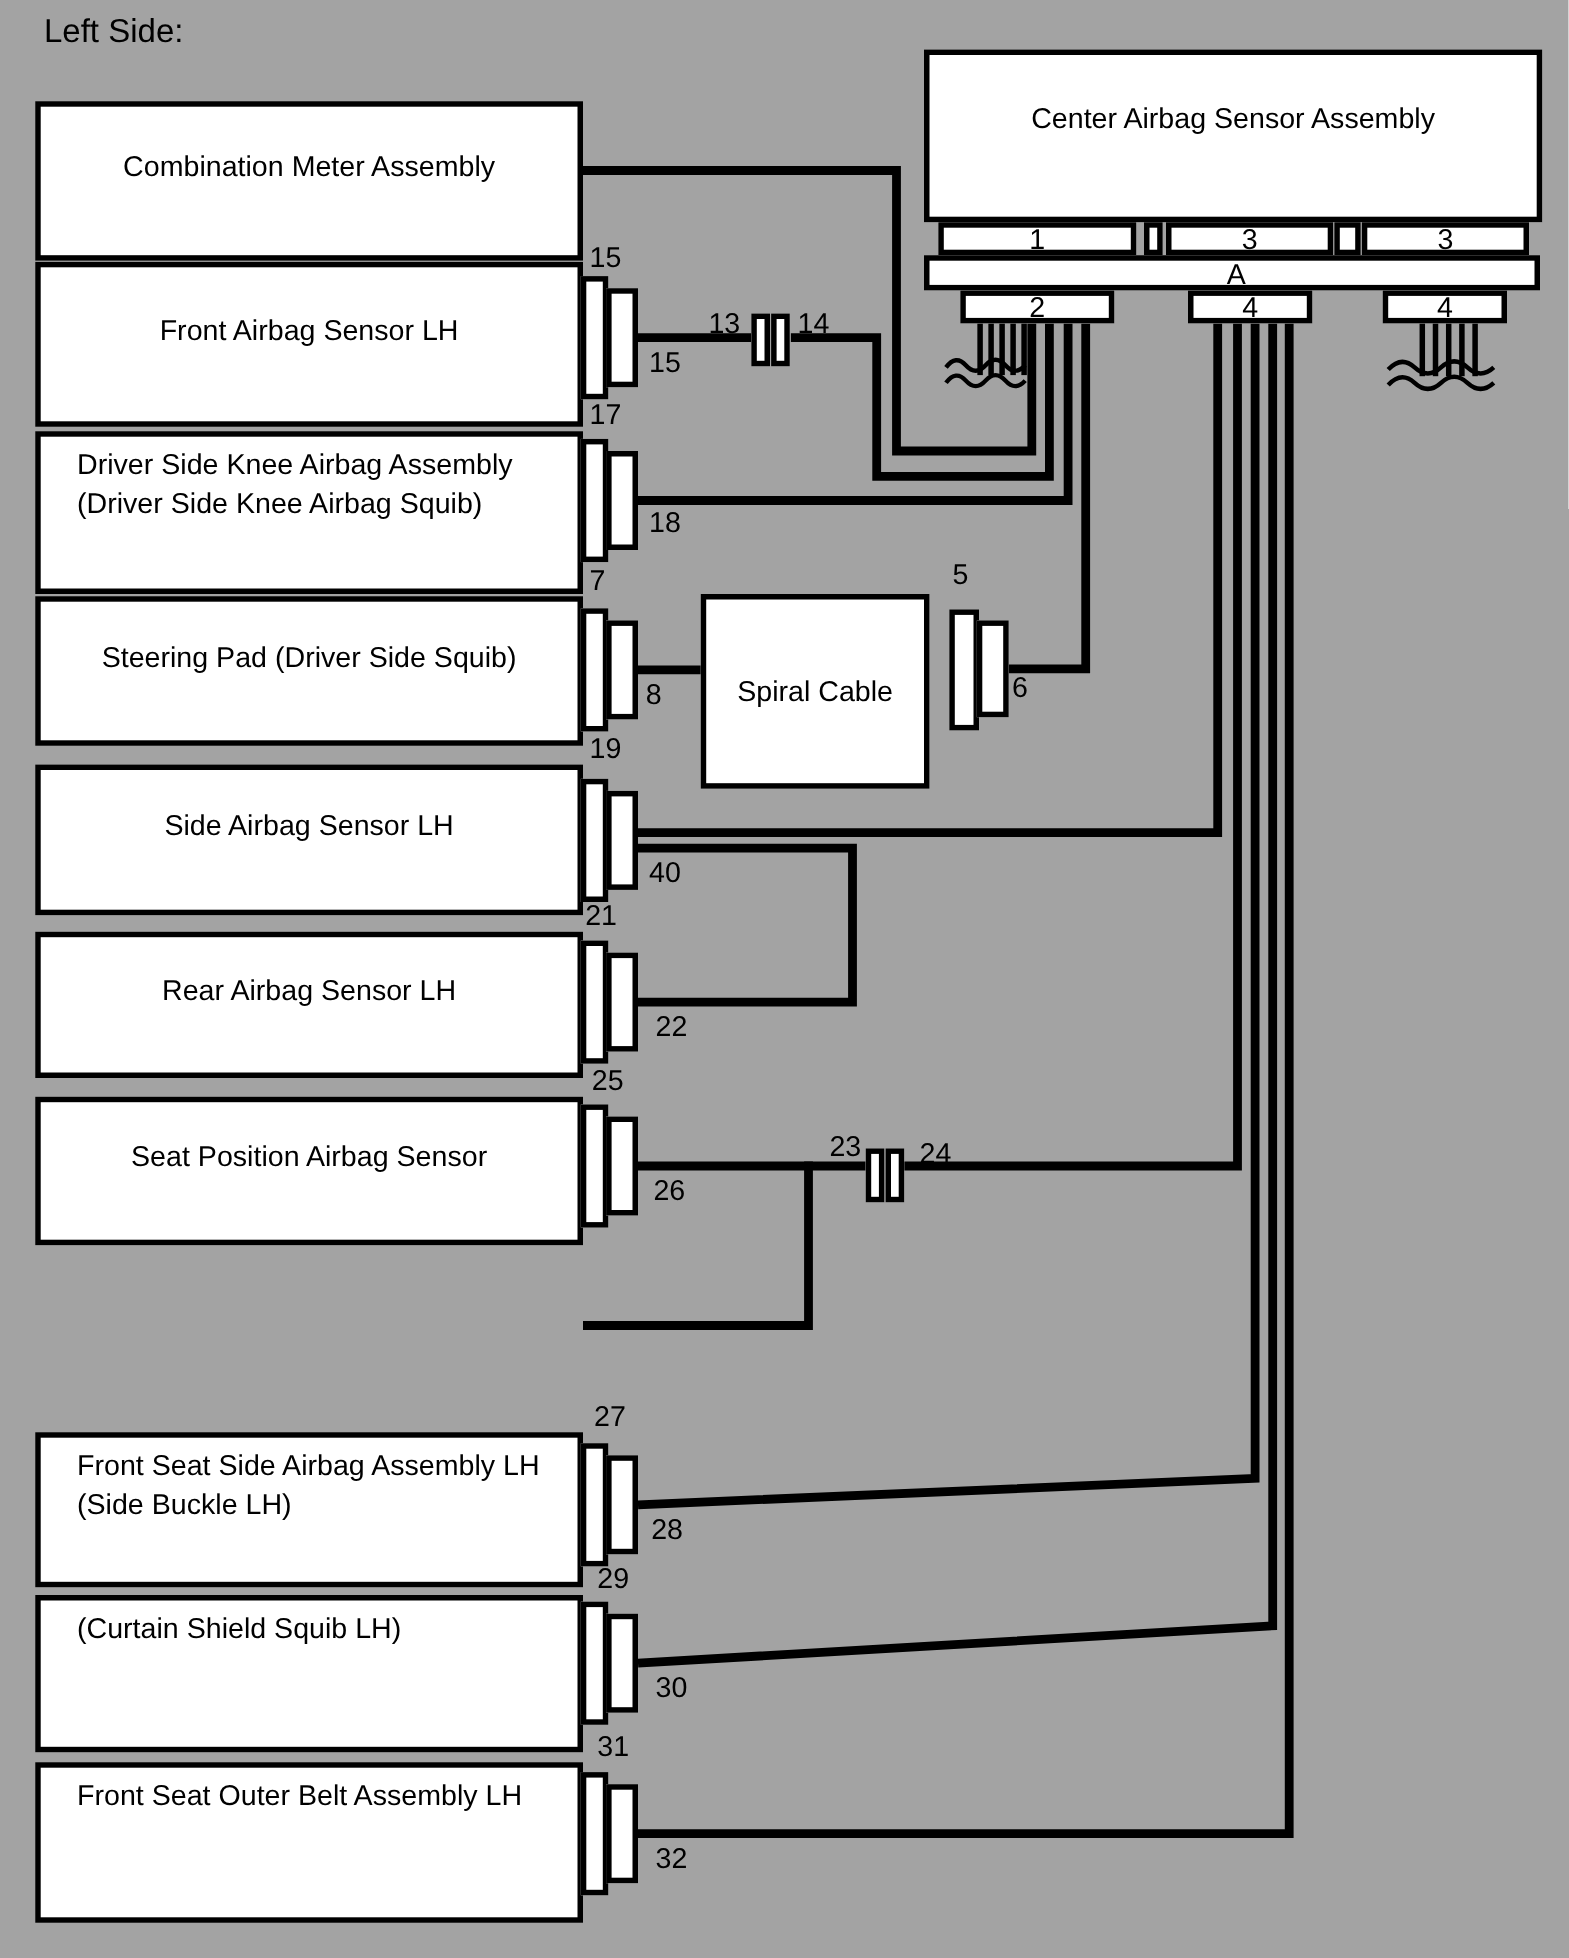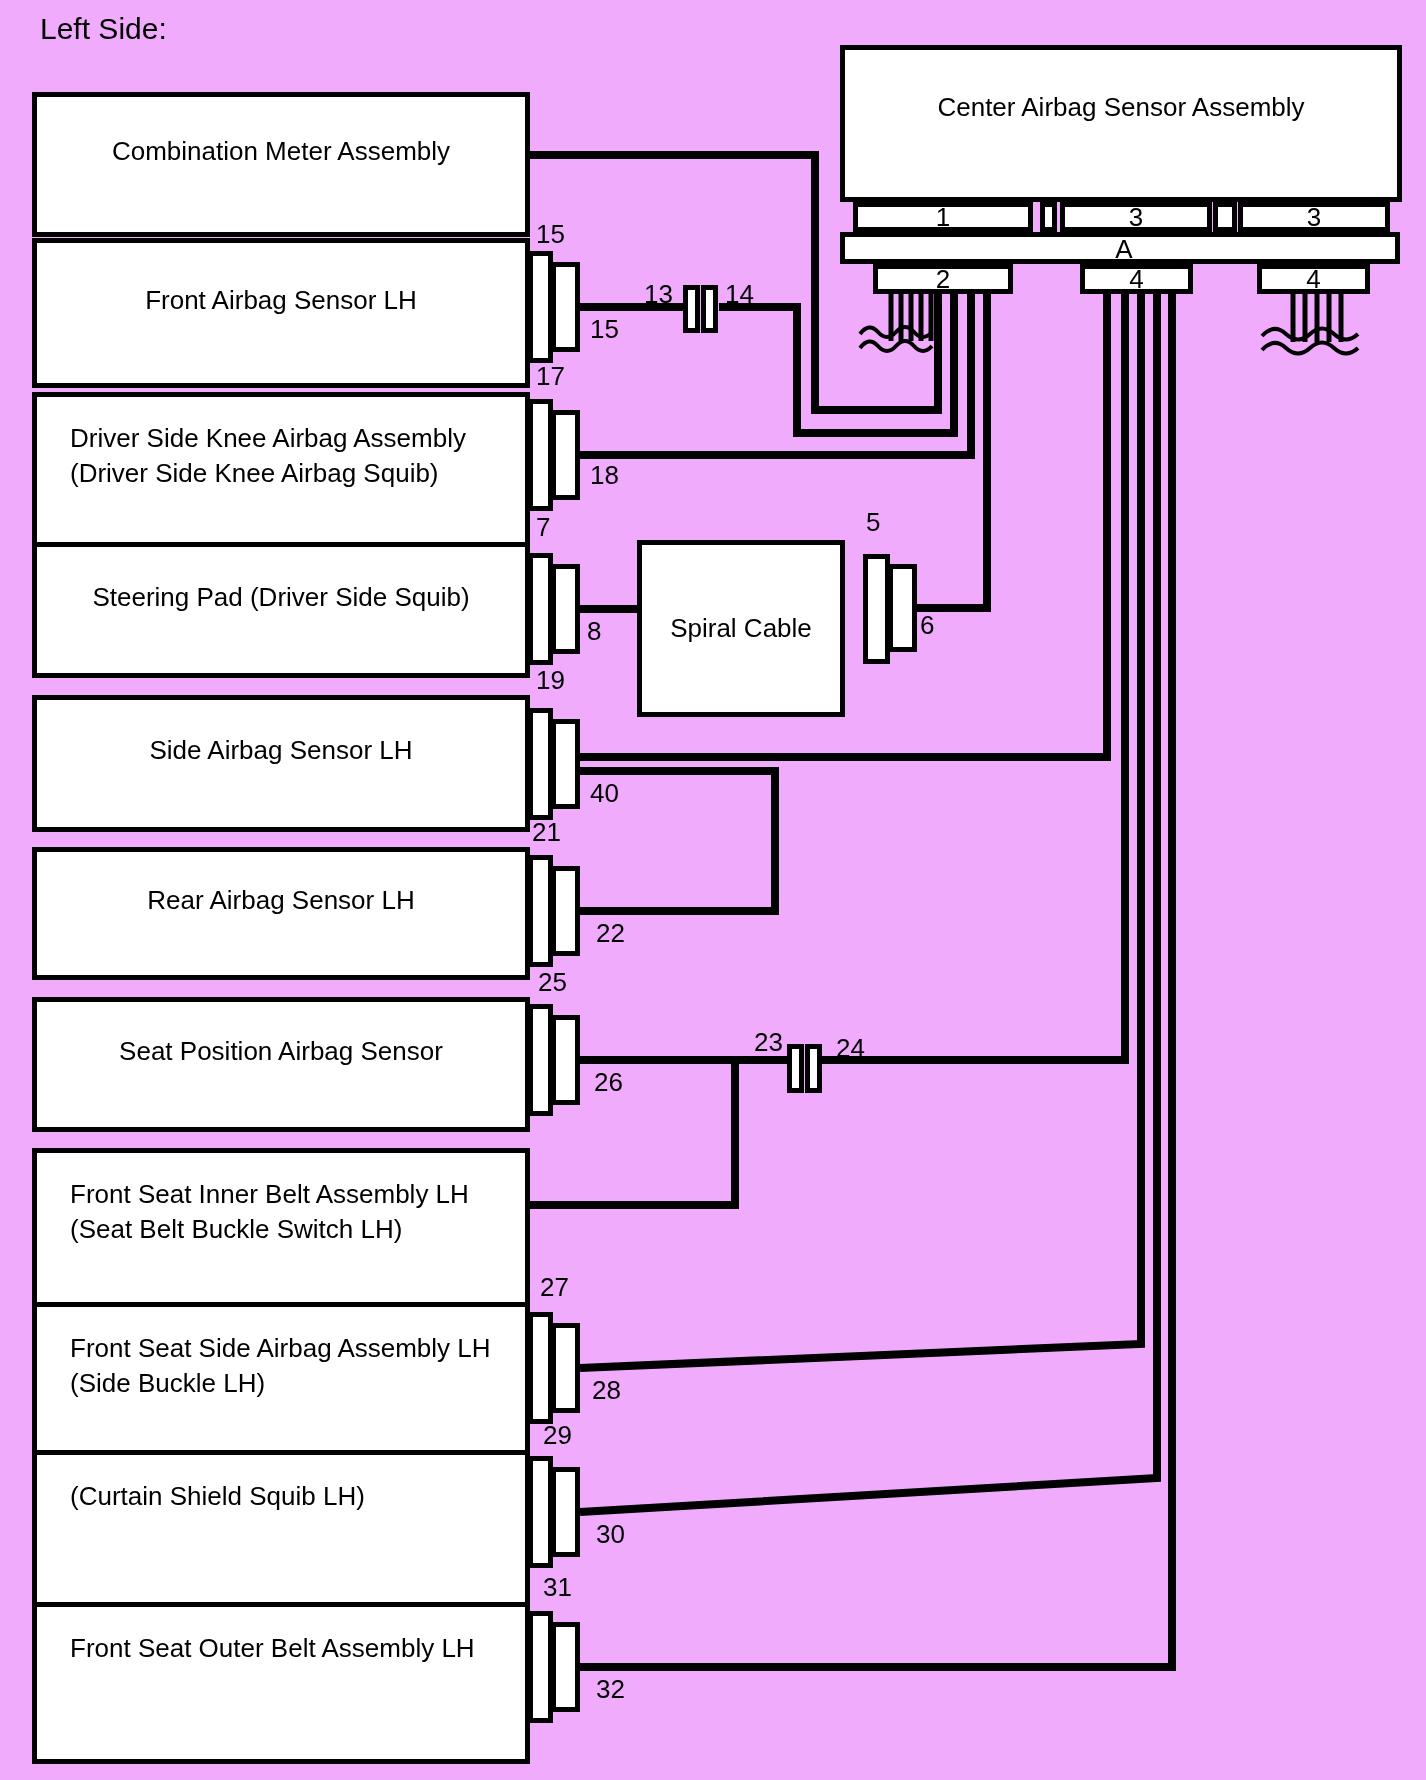--- a/index.html
+++ b/index.html
@@ -1,27 +1,27 @@
 <!DOCTYPE html>
 <html><head>
 <meta charset="utf-8">
 <style>
   html,body{margin:0;padding:0;background:#ffffff;}
   #stage{
-    position:relative;width:1426px;height:1780px;background:#f0abfc;
+    position:relative;width:1426px;height:1780px;background:#a3a3a3;
     font-family:"Liberation Sans",sans-serif;color:#000;overflow:hidden;
   }
   #wires{position:absolute;left:0;top:0;z-index:1;}
   .box{
     position:absolute;left:32px;width:488px;background:#fff;
     border:5px solid #000;z-index:2;box-sizing:content-box;
   }
   .box.single{display:flex;align-items:center;justify-content:center;}
   .box.single .box-label{font-size:26px;transform:translateY(-13px);white-space:nowrap;}
-  .box.multi{padding-top:24px;}
+  .box.multi{padding-top:8px;}
   .box.multi .box-line{display:block;font-size:26px;line-height:35px;padding-left:33px;white-space:nowrap;}
   .tab{position:absolute;background:#fff;border:5px solid #000;z-index:3;box-sizing:border-box;}
   .num{position:absolute;font-size:26px;line-height:28px;z-index:4;white-space:nowrap;}
   #title{position:absolute;left:40px;top:12px;font-size:30px;z-index:4;}
   
   .cbox{position:absolute;background:#fff;border:5px solid #000;z-index:2;box-sizing:border-box;
         display:flex;align-items:center;justify-content:center;font-size:26px;}
   #center-main .box-label{transform:translateY(-16px);white-space:nowrap;}
 </style>
 </head>
@@ -111,24 +111,20 @@
   </div>
   <div class="box single" style="top:695px;height:127px">
     <span class="box-label">Side Airbag Sensor LH</span>
   </div>
   <div class="box single" style="top:847px;height:123px">
     <span class="box-label">Rear Airbag Sensor LH</span>
   </div>
   <div class="box single" style="top:997px;height:125px">
     <span class="box-label">Seat Position Airbag Sensor</span>
   </div>
-  <div class="box multi" style="top:1148px;height:126px">
-    <span class="box-line">Front Seat Inner Belt Assembly LH</span>
-    <span class="box-line">(Seat Belt Buckle Switch LH)</span>
-  </div>
   <div class="box multi" style="top:1302px;height:123px">
     <span class="box-line">Front Seat Side Airbag Assembly LH</span>
     <span class="box-line">(Side Buckle LH)</span>
   </div>
   <div class="box multi" style="top:1450px;height:125px">
     <span class="box-line">(Curtain Shield Squib LH)</span>
   </div>
   <div class="box multi" style="top:1602px;height:128px">
     <span class="box-line">Front Seat Outer Belt Assembly LH</span>
   </div>

